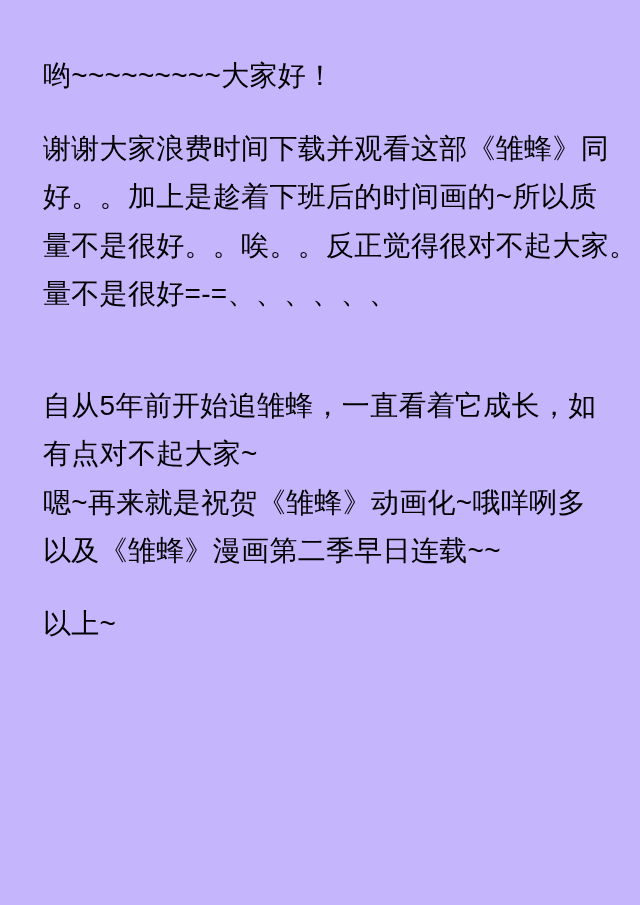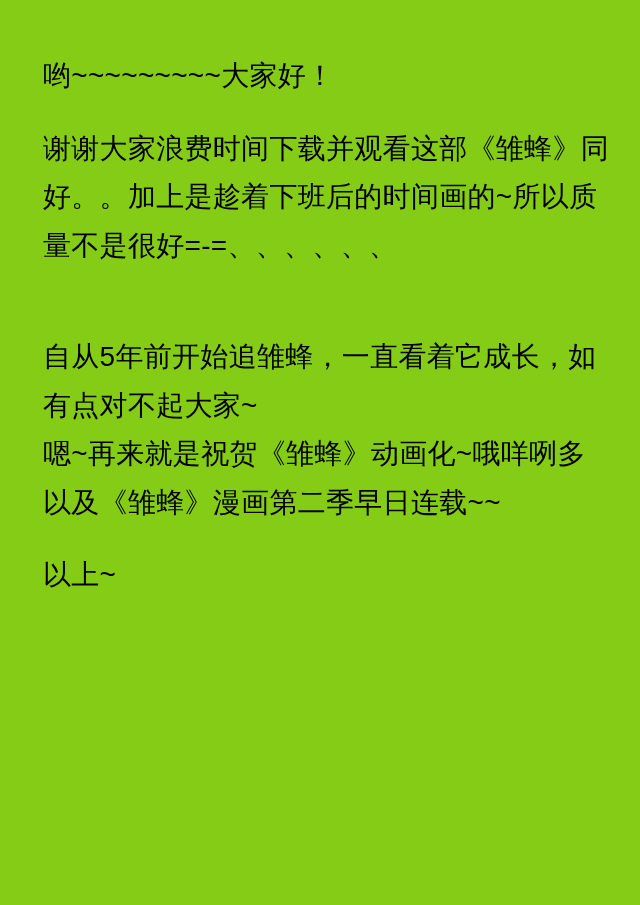--- a/index.html
+++ b/index.html
@@ -12,21 +12,21 @@
     height: 905px;
     overflow: hidden;
     font-family: "Liberation Sans", sans-serif;
     color: #000000;
   }
   .page {
     box-sizing: border-box;
     width: 640px;
     height: 905px;
     padding: 52px 18px 0 43px;
-    background: #84cc16;
+    background: #c4b5fd;
   }
   .para {
     margin: 0;
   }
   .gap-1 { margin-top: 24px; }   
   .gap-2 { margin-top: 63px; }     
   .line {
     font-size: 28px;
     line-height: 48.5px;
     white-space: nowrap;
@@ -38,20 +38,21 @@
 
 <div class="page">
 
   <div class="para">
     <div class="line">哟~~~~~~~~~大家好！</div>
   </div>
 
   <div class="para gap-1">
     <div class="line">谢谢大家浪费时间下载并观看这部《雏蜂》同</div>
     <div class="line">好。。加上是趁着下班后的时间画的~所以质</div>
+    <div class="line">量不是很好。。唉。。反正觉得很对不起大家。</div>
     <div class="line">量不是很好=-=、、、、、、</div>
   </div>
 
   <div class="para gap-2">
     <div class="line">自从5年前开始追雏蜂，一直看着它成长，如</div>
     <div class="line">有点对不起大家~</div>
     <div class="line">嗯~再来就是祝贺《雏蜂》动画化~哦咩咧多</div>
     <div class="line">以及《雏蜂》漫画第二季早日连载~~</div>
   </div>
 

